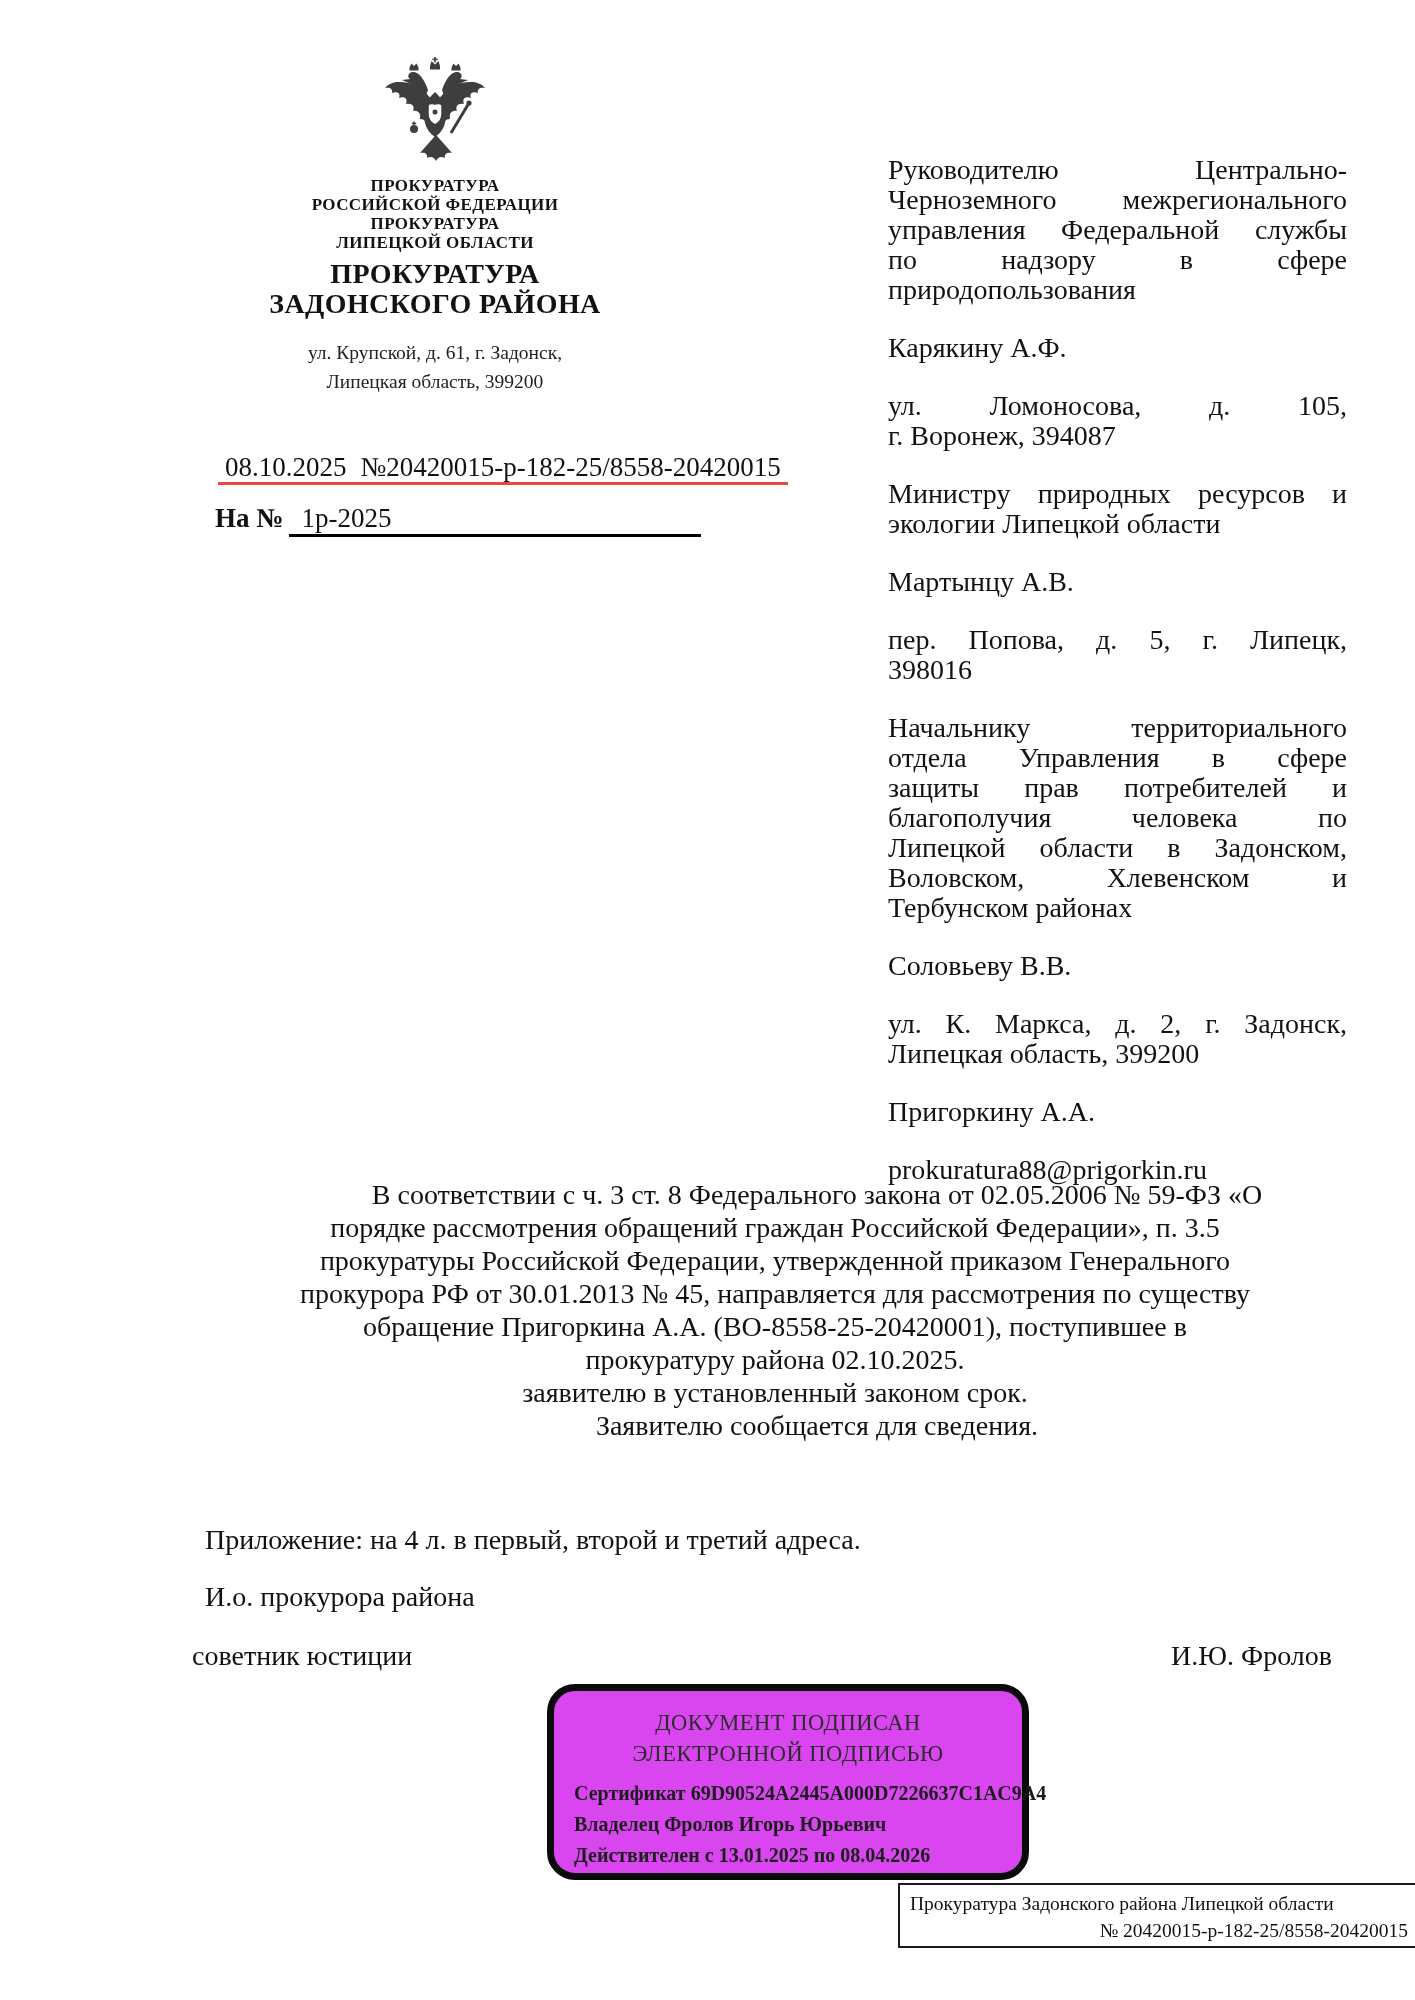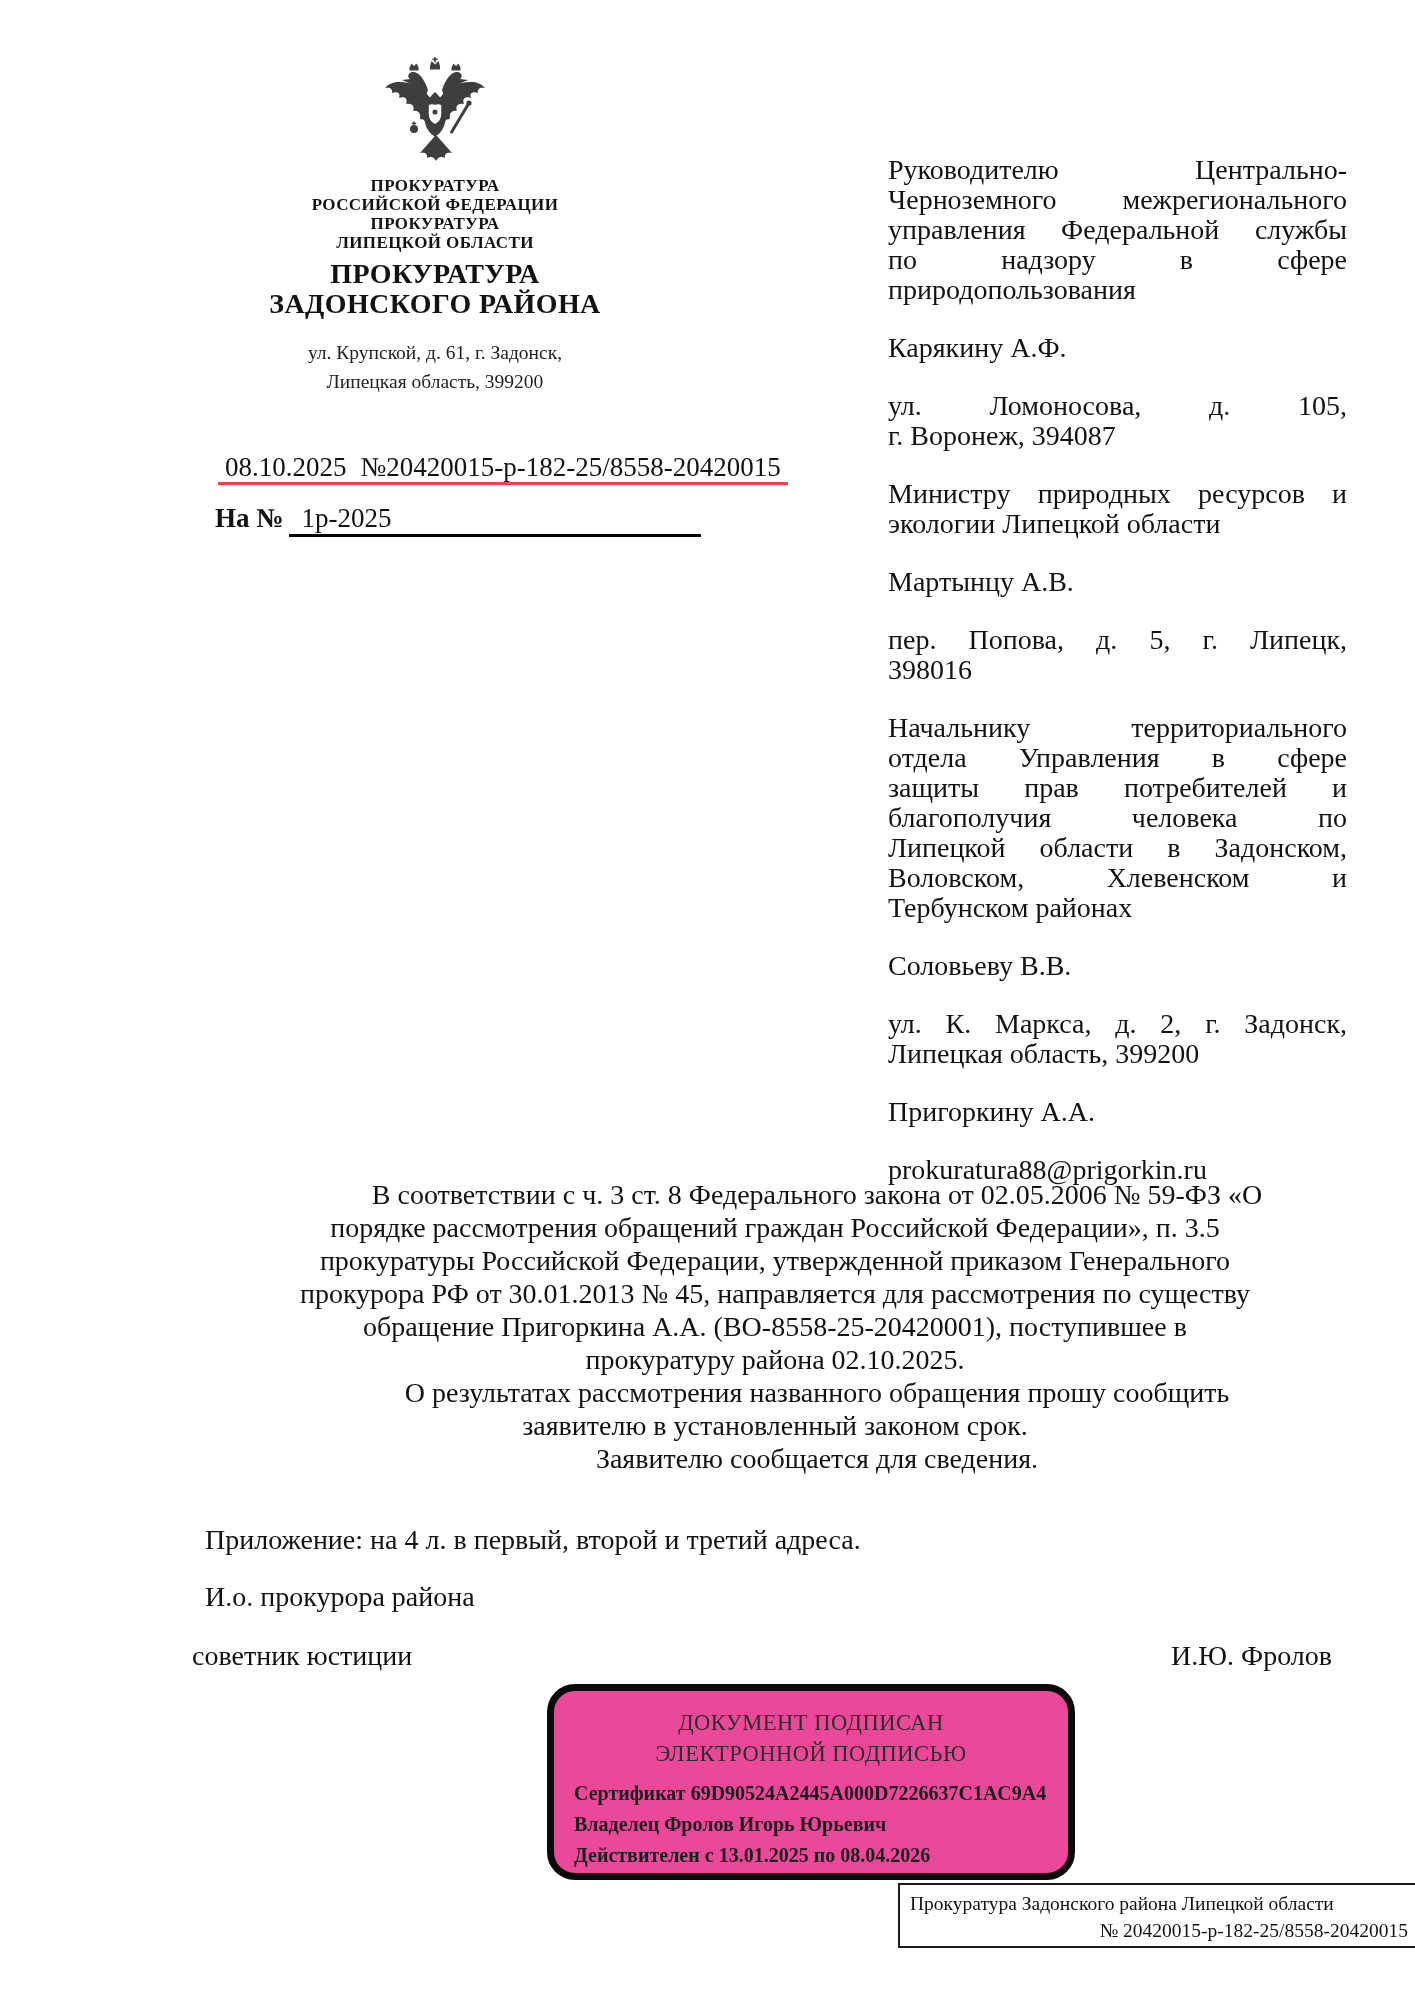--- a/index.html
+++ b/index.html
@@ -34,22 +34,22 @@
   .bodytext{position:absolute;left:205px;top:1178px;width:1140px;font-size:28px;}
   .bodytext .line,.bodytext .jline{height:33px;line-height:33px;overflow:hidden;text-align:center;}
   .indent{padding-left:84px;}
 
   .attachment{position:absolute;left:205px;top:1524px;font-size:28px;}
   .sig1{position:absolute;left:205px;top:1581px;font-size:28px;}
   .sigrow{position:absolute;left:192px;top:1640px;width:1140px;font-size:28px;
           display:flex;justify-content:space-between;}
 
   
-  .stamp{position:absolute;left:547px;top:1684px;width:528px;height:196px;box-sizing:border-box;
-         border:7px solid #0a0a0a;border-radius:28px;background:#ec4899;}
+  .stamp{position:absolute;left:547px;top:1684px;width:482px;height:196px;box-sizing:border-box;
+         border:7px solid #0a0a0a;border-radius:28px;background:#d946ef;}
   .stamp-title{margin-top:16px;text-align:center;font-size:22.5px;line-height:31px;
                color:#2b2b2b;letter-spacing:.5px;}
   .stamp-info{margin:9px 0 0 20px;font-size:20px;line-height:31px;color:#1c1c1c;font-weight:600;}
   .stamp-info .owner{font-weight:bold;}
 
   
   .footerbox{position:absolute;left:898px;top:1883px;width:522px;height:65px;box-sizing:border-box;
              border:2px solid #1a1a1a;padding:5px 10px 0 10px;font-size:19.5px;line-height:27px;color:#111;}
   .footerbox .l2{text-align:right;}
 </style>
@@ -164,21 +164,20 @@
   <div class="bodytext">
       <div class="block">
         <div class="jline indent">В соответствии с ч. 3 ст. 8 Федерального закона от 02.05.2006 № 59-ФЗ «О</div>
         <div class="jline">порядке рассмотрения обращений граждан Российской Федерации», п. 3.5</div>
         <div class="jline">прокуратуры Российской Федерации, утвержденной приказом Генерального</div>
         <div class="jline">прокурора РФ от 30.01.2013 № 45, направляется для рассмотрения по существу</div>
         <div class="jline">обращение Пригоркина А.А. (ВО-8558-25-20420001), поступившее в</div>
         <div class="line">прокуратуру района 02.10.2025.</div>
       </div>
       <div class="block">
-        <div class="jline indent">О результатах рассмотрения названного обращения прошу сообщить</div>
         <div class="line">заявителю в установленный законом срок.</div>
       </div>
       <div class="block">
         <div class="line indent">Заявителю сообщается для сведения.</div>
       </div>
     </div>
 
   <div class="attachment">Приложение: на 4 л. в первый, второй и третий адреса.</div>
 
   <div class="sig1">И.о. прокурора района</div>

